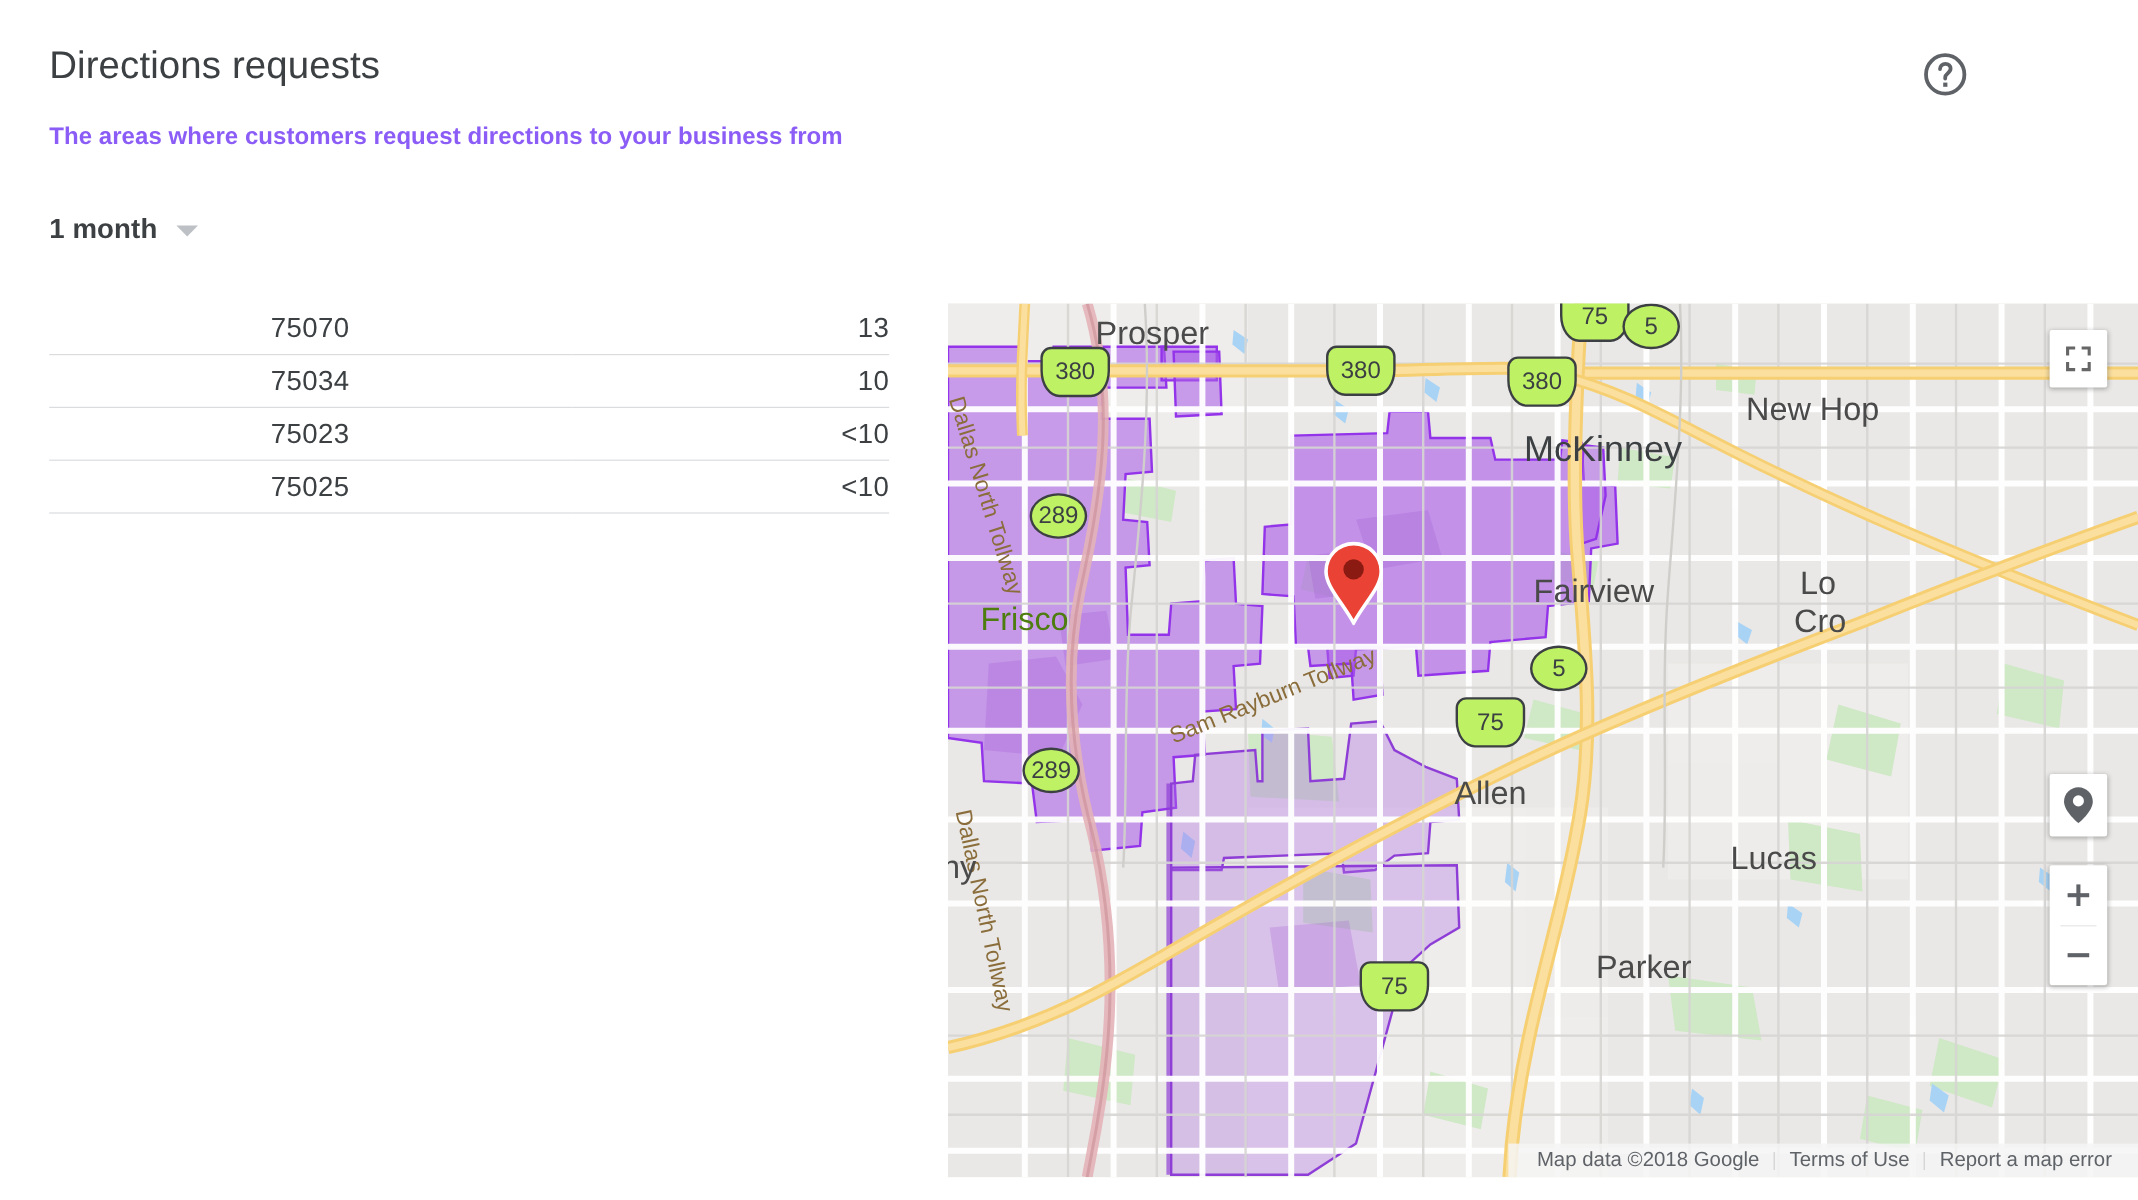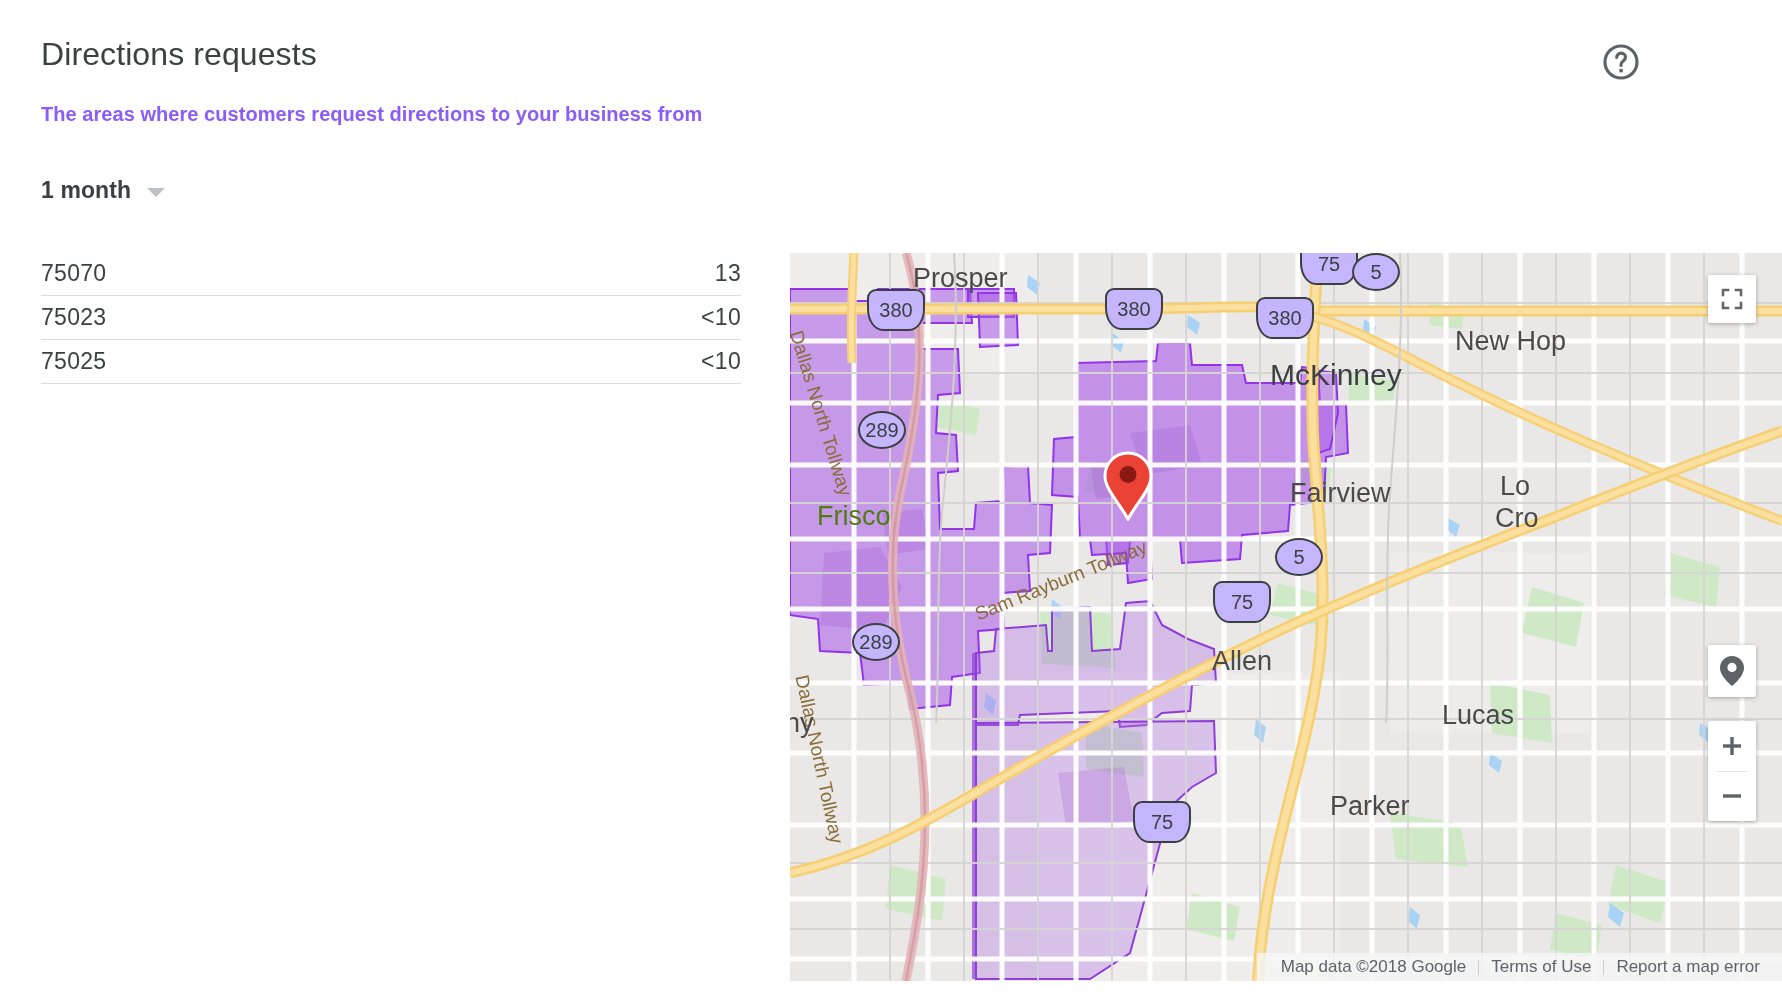--- a/index.html
+++ b/index.html
@@ -97,21 +97,21 @@
   .zip-table td {
     padding: 0;
     height: 43px;
     vertical-align: middle;
     border-bottom: 1px solid #dadce0;
     font-size: 23px;
     color: #3c4043;
     font-weight: 400;
   }
   .zip-table tr:first-child td { border-top: none; }
-  .zip-cell-area { text-align: left; letter-spacing: 0.3px; }
+  .zip-cell-area { text-align: center; letter-spacing: 0.3px; }
   .zip-cell-count { text-align: right; letter-spacing: 0.3px; }
 
   
   .map {
     position: absolute;
     left: 790px;
     top: 253px;
     width: 992px;
     height: 728px;
     overflow: hidden;
@@ -193,21 +193,21 @@
     font-size: 19px;
     color: #8a6d3b;
     white-space: nowrap;
     pointer-events: none;
     font-weight: 400;
   }
 
   
   .shield {
     position: absolute;
-    background: #c4b5fd;
+    background: #bef264;
     border: 2.5px solid #3c4043;
     color: #3c4043;
     font-size: 20px;
     display: flex;
     align-items: center;
     justify-content: center;
     pointer-events: none;
   }
   .shield.us {
     width: 54px; height: 38px;
@@ -249,20 +249,24 @@
   <div class="period-selector">
     <span class="period-label">1 month</span>
     <span class="period-caret"></span>
   </div>
 
   <table class="zip-table">
     <tbody>
       <tr>
         <td class="zip-cell-area">75070</td>
         <td class="zip-cell-count">13</td>
+      </tr>
+      <tr>
+        <td class="zip-cell-area">75034</td>
+        <td class="zip-cell-count">10</td>
       </tr>
       <tr>
         <td class="zip-cell-area">75023</td>
         <td class="zip-cell-count">&lt;10</td>
       </tr>
       <tr>
         <td class="zip-cell-area">75025</td>
         <td class="zip-cell-count">&lt;10</td>
       </tr>
     </tbody>
@@ -428,21 +432,21 @@
       <path d="M610 0 C614 80 606 160 600 240 C594 320 600 400 596 470" stroke="#cfcecb" stroke-width="2" fill="none"></path>
     </svg>
 
     <div class="road-label" style="left:16px; top:75px; transform:rotate(73deg); transform-origin:left top;">Dallas North Tollway</div>
     <div class="road-label" style="left:22px; top:420px; transform:rotate(78deg); transform-origin:left top;">Dallas North Tollway</div>
     <div class="road-label" style="left:182px; top:352px; transform:rotate(-22deg); transform-origin:left top;">Sam Rayburn Tollway</div>
 
     <div class="mlabel city" style="left:123px; top:10px;">Prosper</div>
     <div class="mlabel city-big" style="left:480px; top:105px;">McKinney</div>
     <div class="mlabel city" style="left:665px; top:73px;">New Hop</div>
-    <div class="mlabel city" style="left:500px; top:225px;">Fairview</div>
+    <div class="mlabel city" style="left:488px; top:225px;">Fairview</div>
     <div class="mlabel city city-onpurple" style="left:27px; top:248px;">Frisco</div>
     <div class="mlabel city" style="left:422px; top:393px;">Allen</div>
     <div class="mlabel city" style="left:652px; top:447px;">Lucas</div>
     <div class="mlabel city" style="left:540px; top:538px;">Parker</div>
     <div class="mlabel city" style="left:710px; top:218px;">Lo</div>
     <div class="mlabel city" style="left:705px; top:250px;">Cro</div>
     <div class="mlabel city" style="left:-5px; top:455px;">ny</div>
 
     <div class="shield us" style="left:77px;  top:36px;">380</div>
     <div class="shield us" style="left:315px; top:35px;">380</div>

